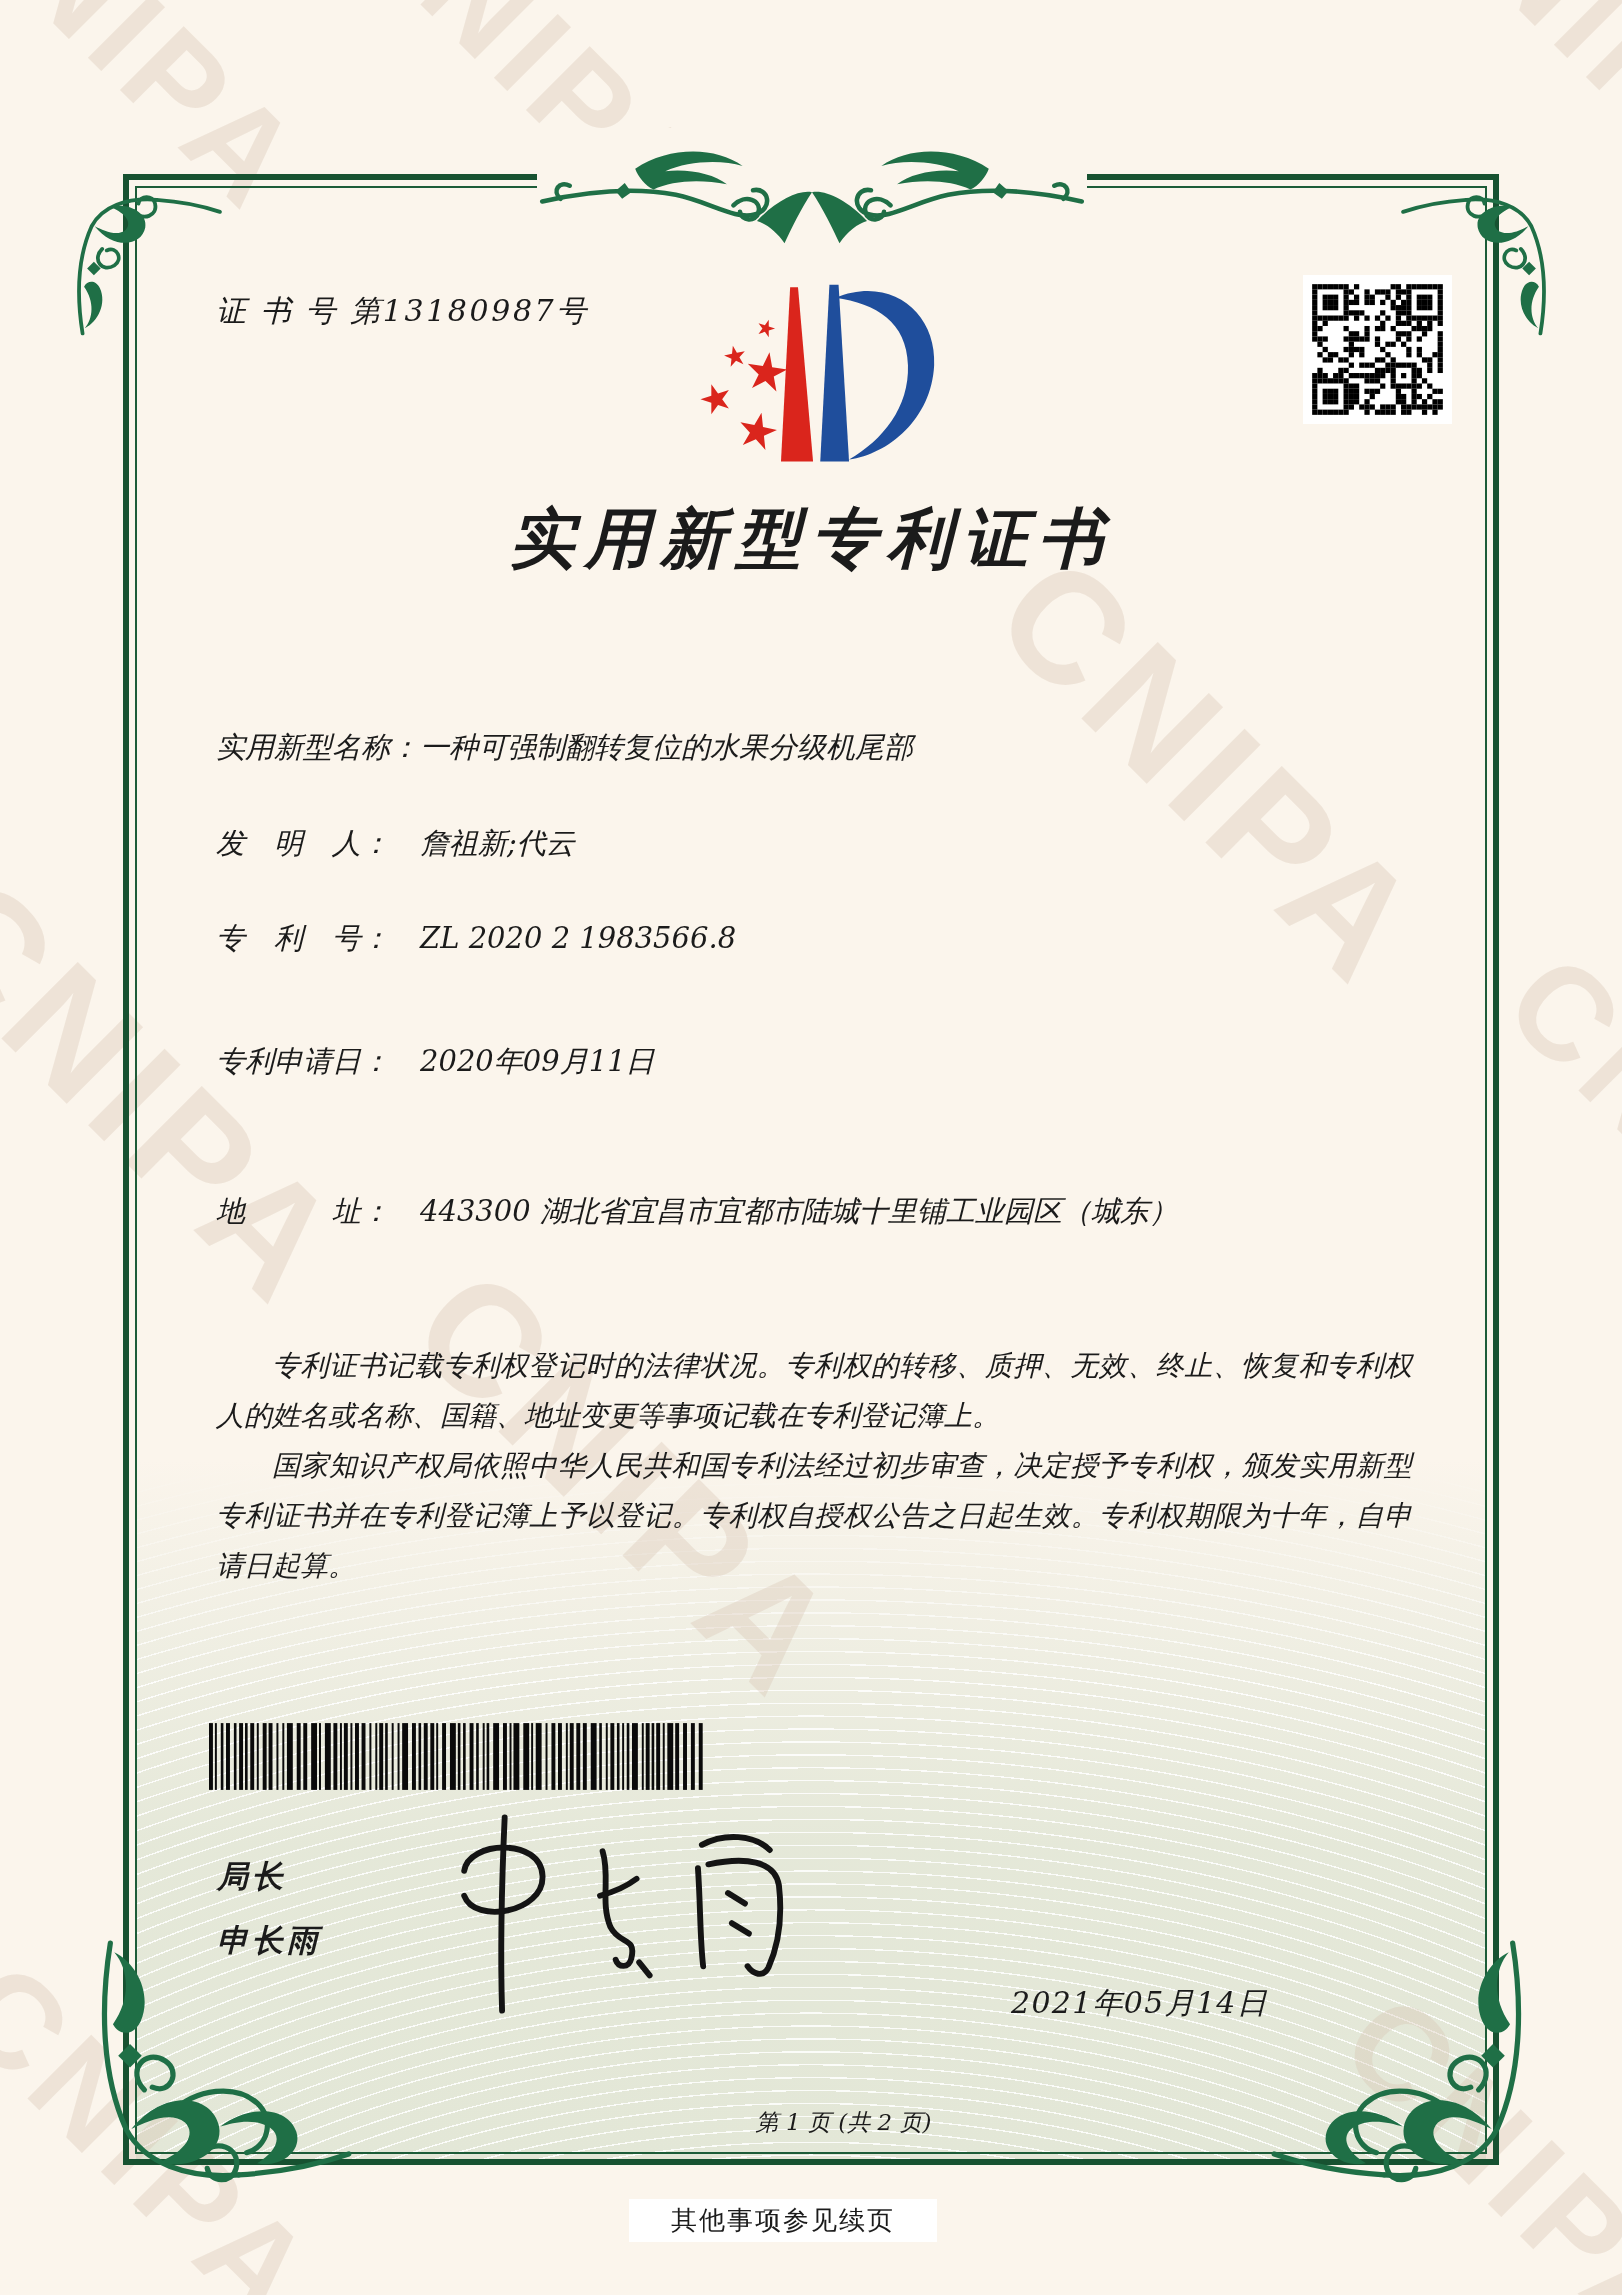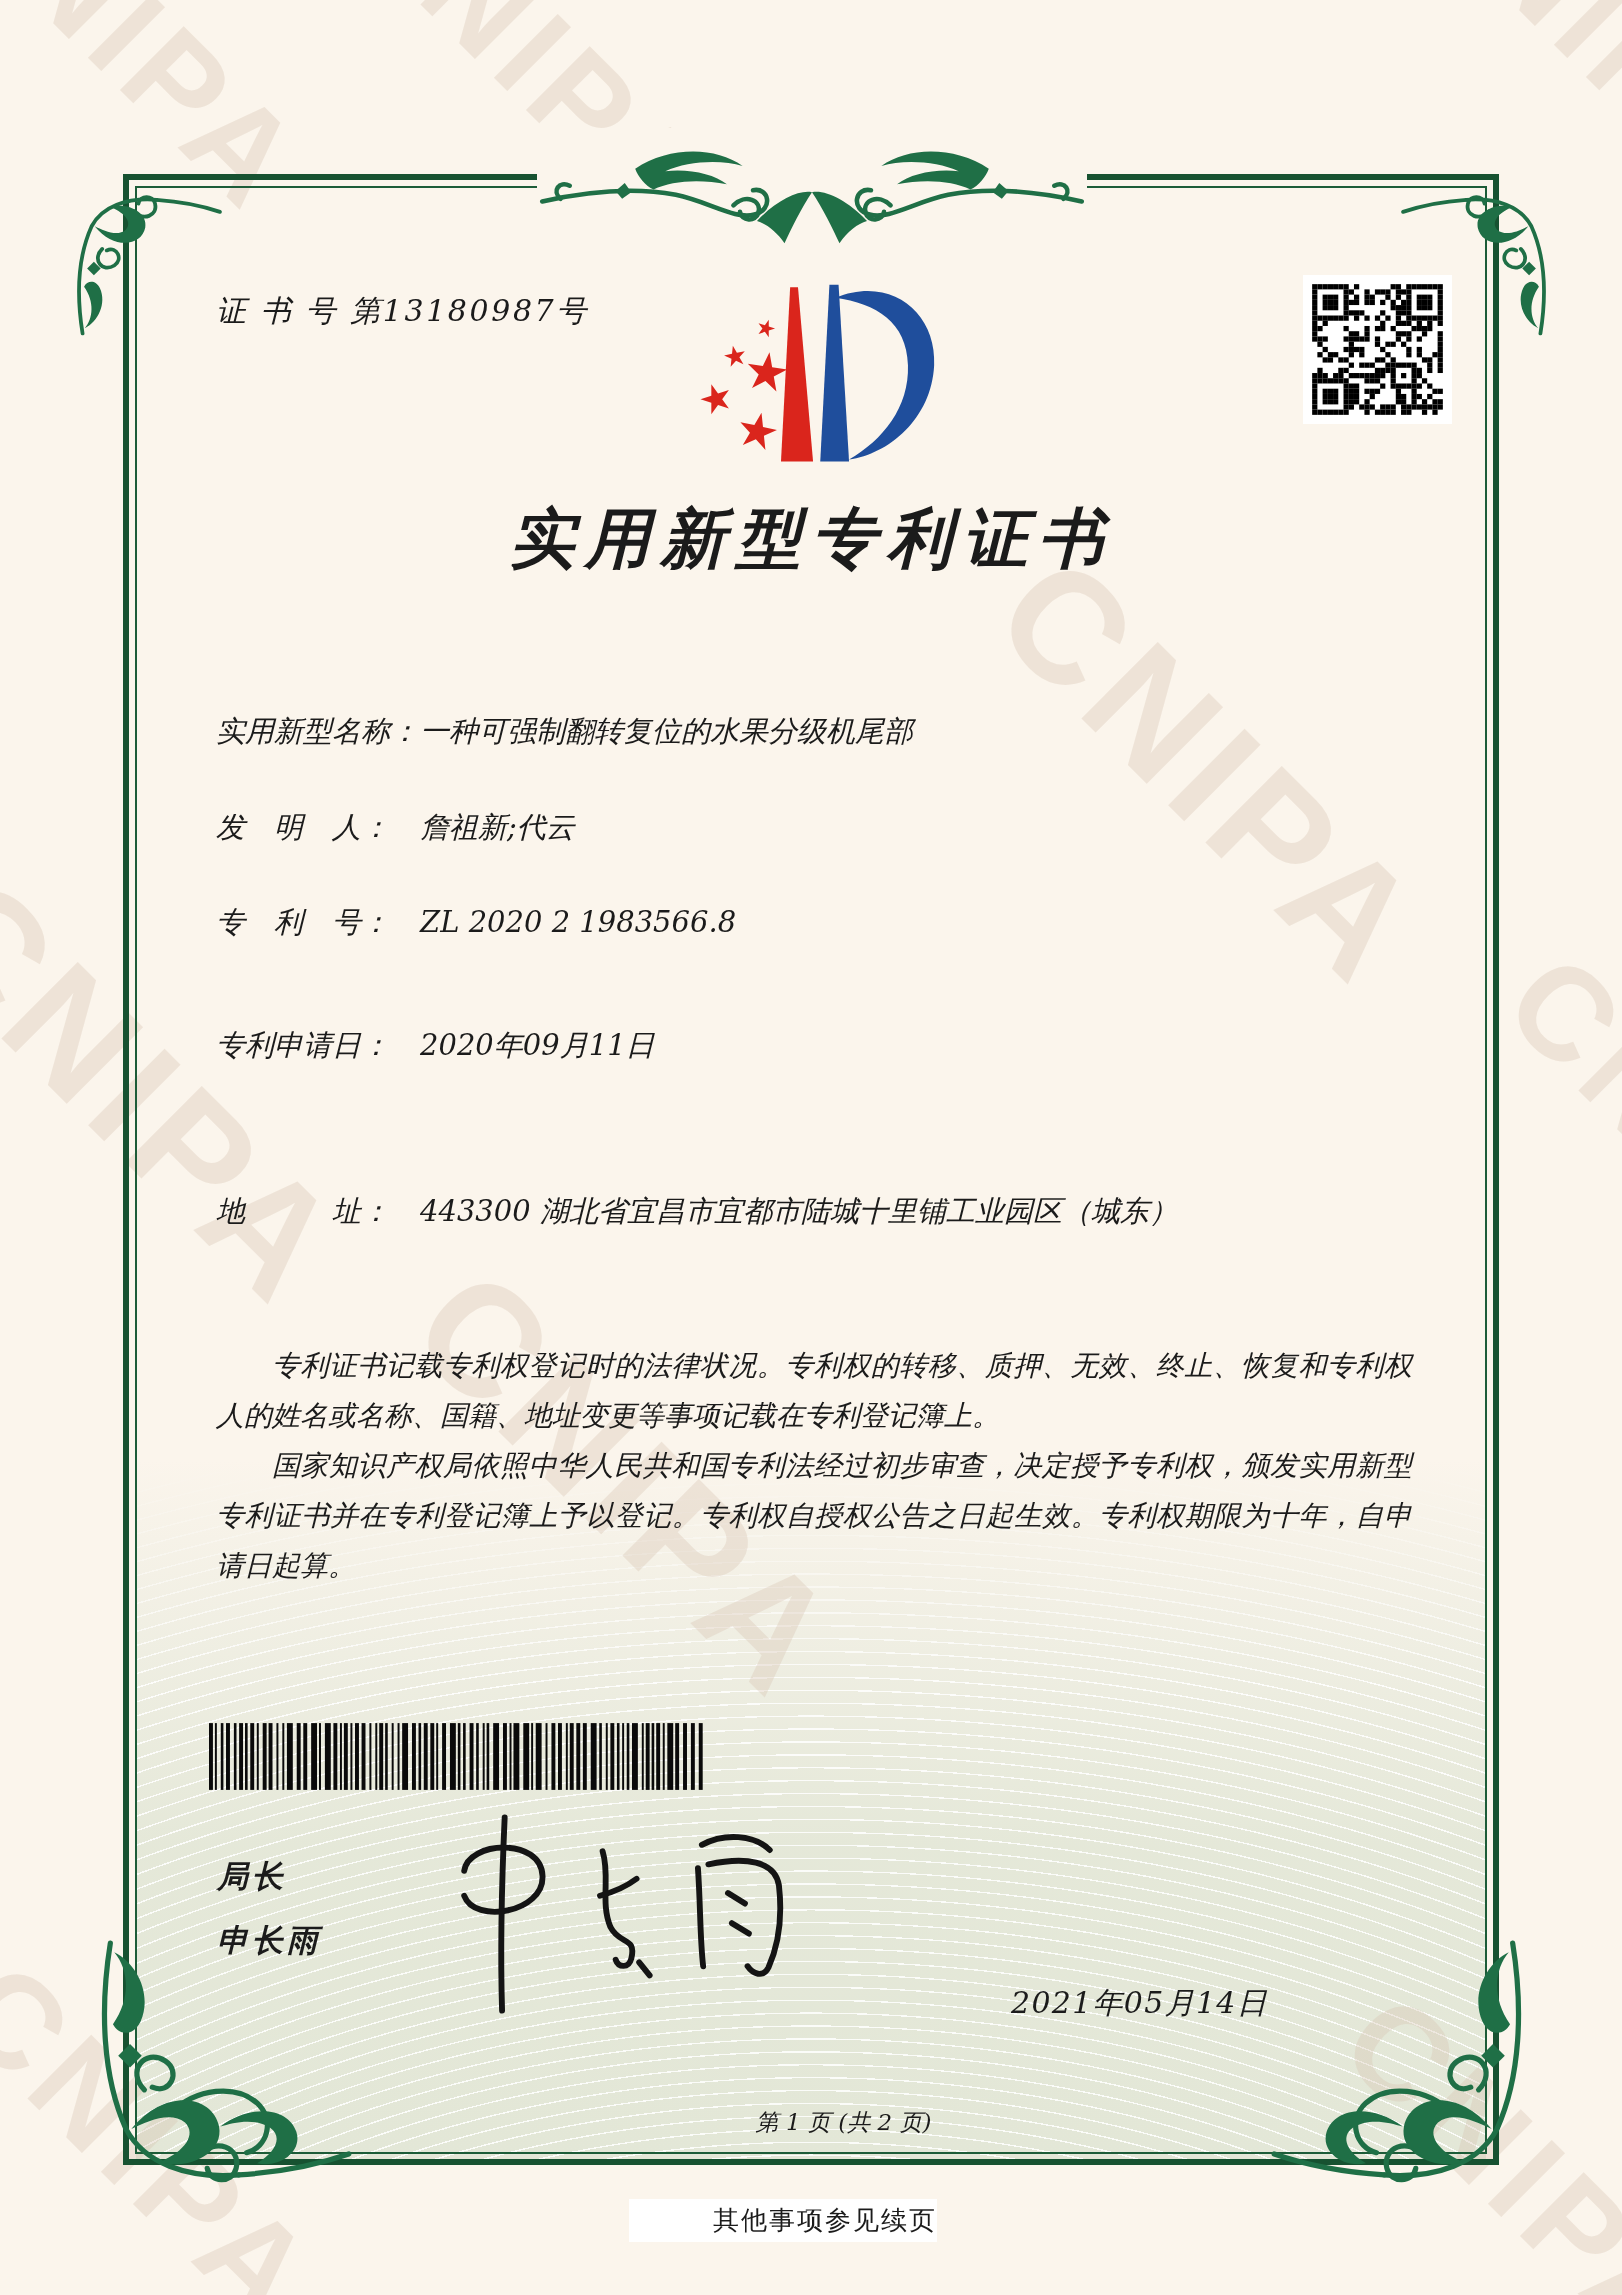--- a/index.html
+++ b/index.html
@@ -27,38 +27,38 @@
   
   .orn{position:absolute;z-index:4;pointer-events:none;}
   .top-ornament{left:537px;top:128px;width:550px;height:135px;background:#fbf5ec;}
   
   .content{position:absolute;inset:0;z-index:5;font-style:italic;}
   .cert-no{position:absolute;left:216px;top:291px;font-size:30px;letter-spacing:2.6px;}
   .logo{position:absolute;left:654px;top:250px;width:288px;height:216px;}
   .qr{position:absolute;left:1303px;top:275px;width:149px;height:149px;background:#fff;}
   .title{position:absolute;left:0;width:100%;top:495px;text-align:center;
          font-size:65px;font-weight:700;letter-spacing:10.5px;}
-  .row{position:absolute;left:216px;font-size:29px;white-space:nowrap;}
+  .row{position:absolute;left:216px;font-size:29px;white-space:nowrap;margin-top:16px;}
   .row .lab{display:inline-block;min-width:204px;}
   .addr-wrap{position:absolute;left:216px;font-size:29px;}
   .addr-wrap .lab{position:absolute;left:0;top:0;}
   .addr-wrap .val{display:block;margin-left:204px;width:792px;line-height:39px;
                   line-break:anywhere;white-space:normal;}
   .grant-right{position:absolute;left:841px;top:0;}
   .paras{position:absolute;left:216px;top:1341px;width:1196px;font-size:28px;
          line-height:50px;text-align:justify;}
   .paras p{margin:0;text-indent:2em;}
   .barcode{position:absolute;left:209px;top:1723px;width:495px;height:67px;}
   .sig-title{position:absolute;left:217px;top:1856px;font-size:31px;font-weight:600;letter-spacing:3.9px;}
   .sig-name{position:absolute;left:217px;top:1920px;font-size:31px;font-weight:600;letter-spacing:3.9px;}
   .signature{position:absolute;left:406px;top:1803px;width:452px;height:222px;}
   .date{position:absolute;left:1011px;top:1983px;font-size:30px;letter-spacing:1.3px;}
   .page-info{position:absolute;left:0;width:100%;top:2107px;text-align:center;font-size:23px;padding-left:32px;}
   .footer-strip{position:absolute;left:629px;top:2199px;width:308px;height:43px;background:#ffffff;
-                z-index:6;display:flex;align-items:center;justify-content:flex-end;}
+                z-index:6;display:flex;align-items:center;justify-content:center;}
   .footer-strip span{font-size:26px;letter-spacing:2px;}
 </style>
 </head>
 <body>
 
 <div class="page">
 
   <div class="tint"></div>
   <div class="waves"></div>
 

